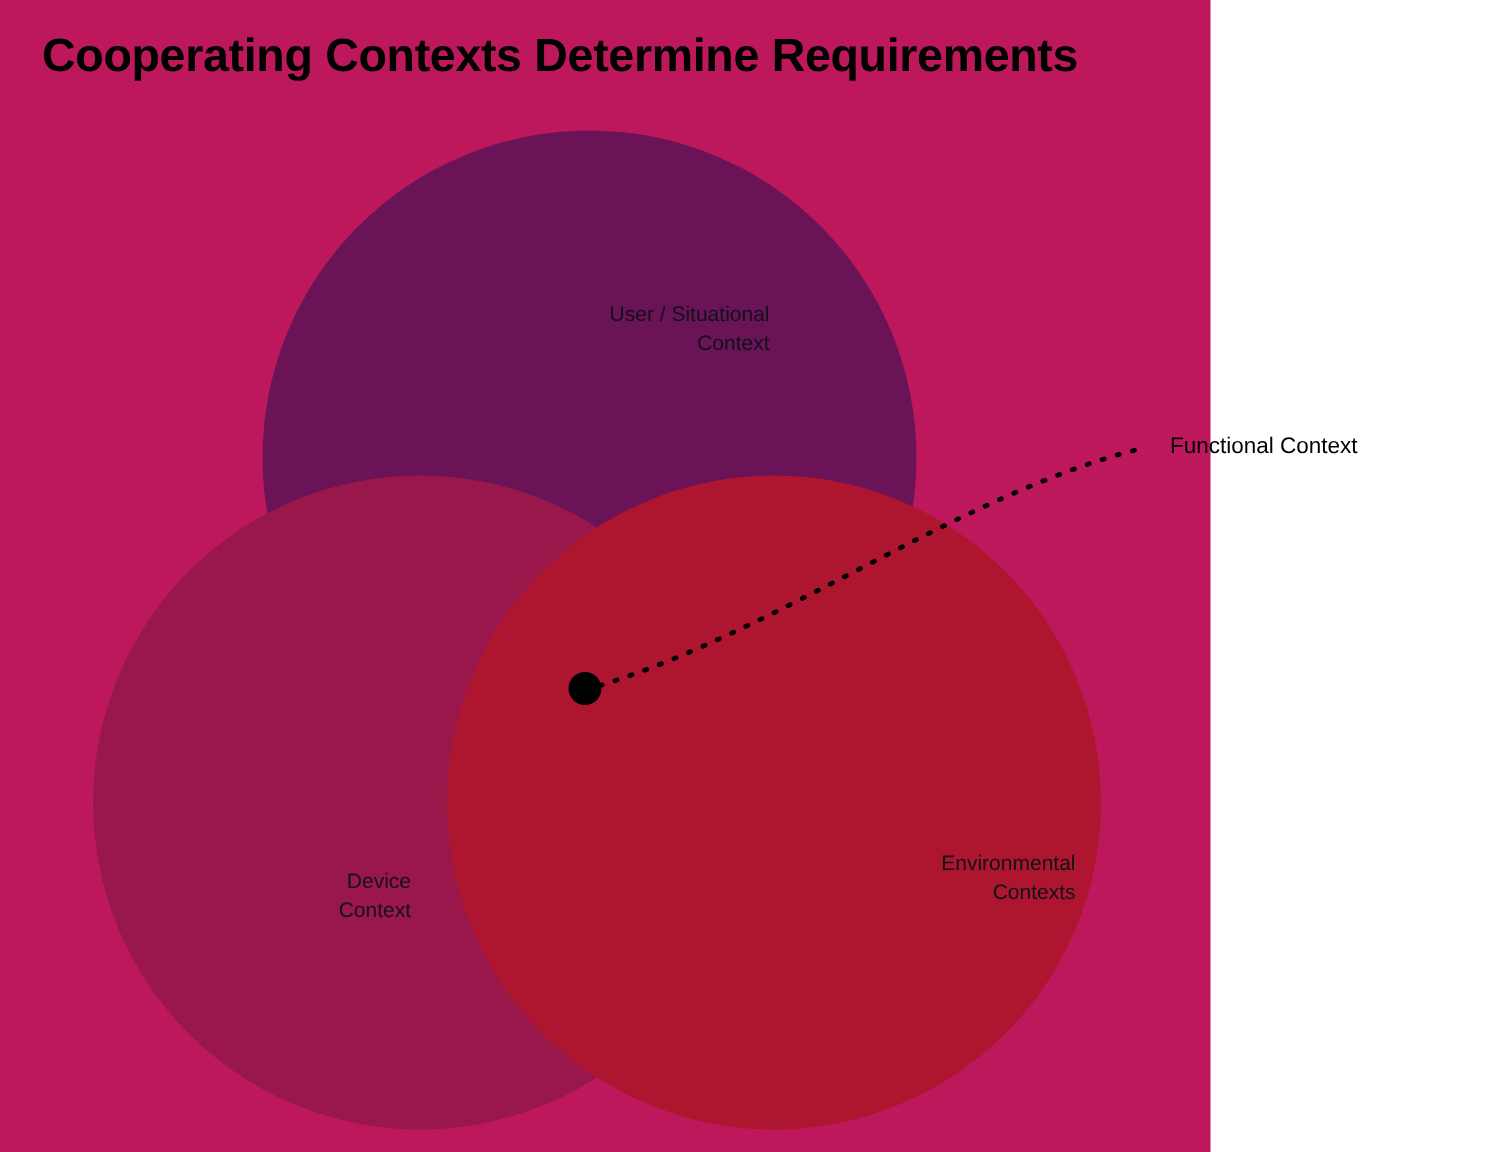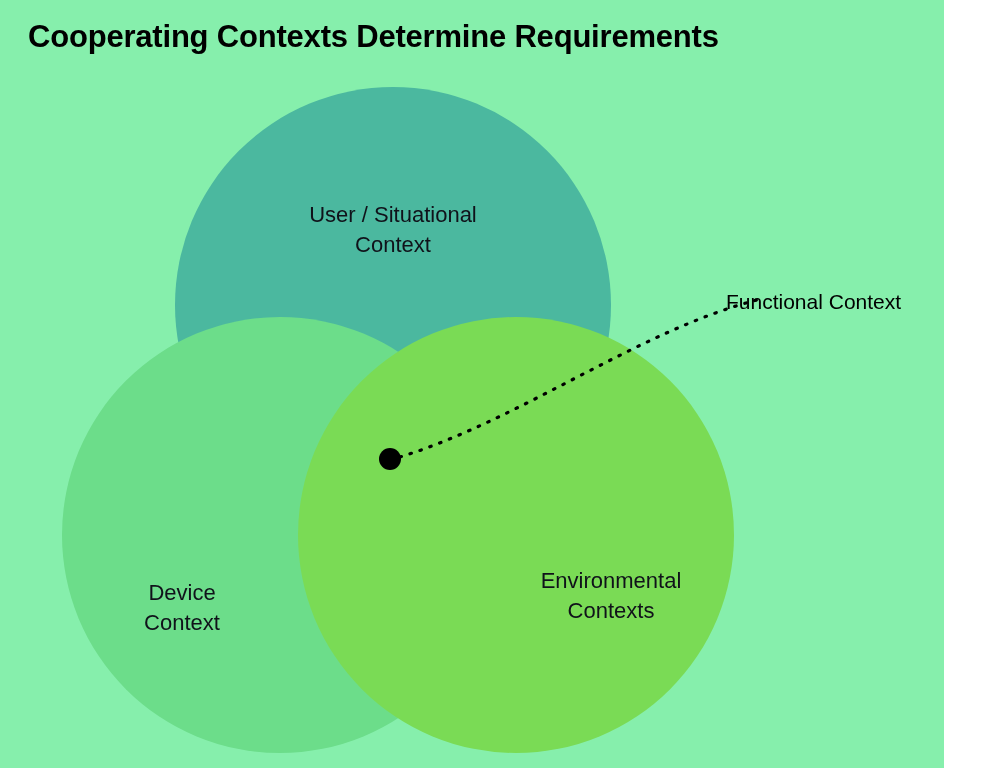--- a/index.html
+++ b/index.html
@@ -14,23 +14,23 @@
     overflow: hidden;
     font-family: "Liberation Sans", sans-serif;
     color: #000000;
     position: relative;
   }
 
   #slide {
     position: absolute;
     left: 0;
     top: 0;
-    width: 944px;
+    width: 807px;
     height: 768px;
-    background: #86efac;
+    background: #be185d;
   }
 
   
   #slide-title {
     position: absolute;
     left: 28px;
     top: 18px;
     font-size: 31px;
     font-weight: bold;
     letter-spacing: -0.2px;
@@ -53,22 +53,22 @@
     left: 0;
     top: 0;
     width: 994px;
     height: 768px;
     display: block;
   }
 
   
   .venn-label {
     position: absolute;
-    text-align: center;
-    font-size: 22px;
+    text-align: right;
+    font-size: 14px;
     line-height: 1.38;
     color: #10121a;
     white-space: pre-line;
     pointer-events: none;
   }
 
   #label-user {
     left: 273px;
     top: 200px;
     width: 240px;
@@ -80,23 +80,23 @@
   }
   #label-environmental {
     left: 505px;
     top: 566px;
     width: 212px;
   }
 
   
   #callout-label {
     position: absolute;
-    left: 726px;
+    left: 780px;
     top: 288px;
-    font-size: 21px;
+    font-size: 15px;
     line-height: 1.3;
     color: #000000;
     white-space: nowrap;
   }
 </style>
 </head>
 <body>
 
 <div id="slide">
 

